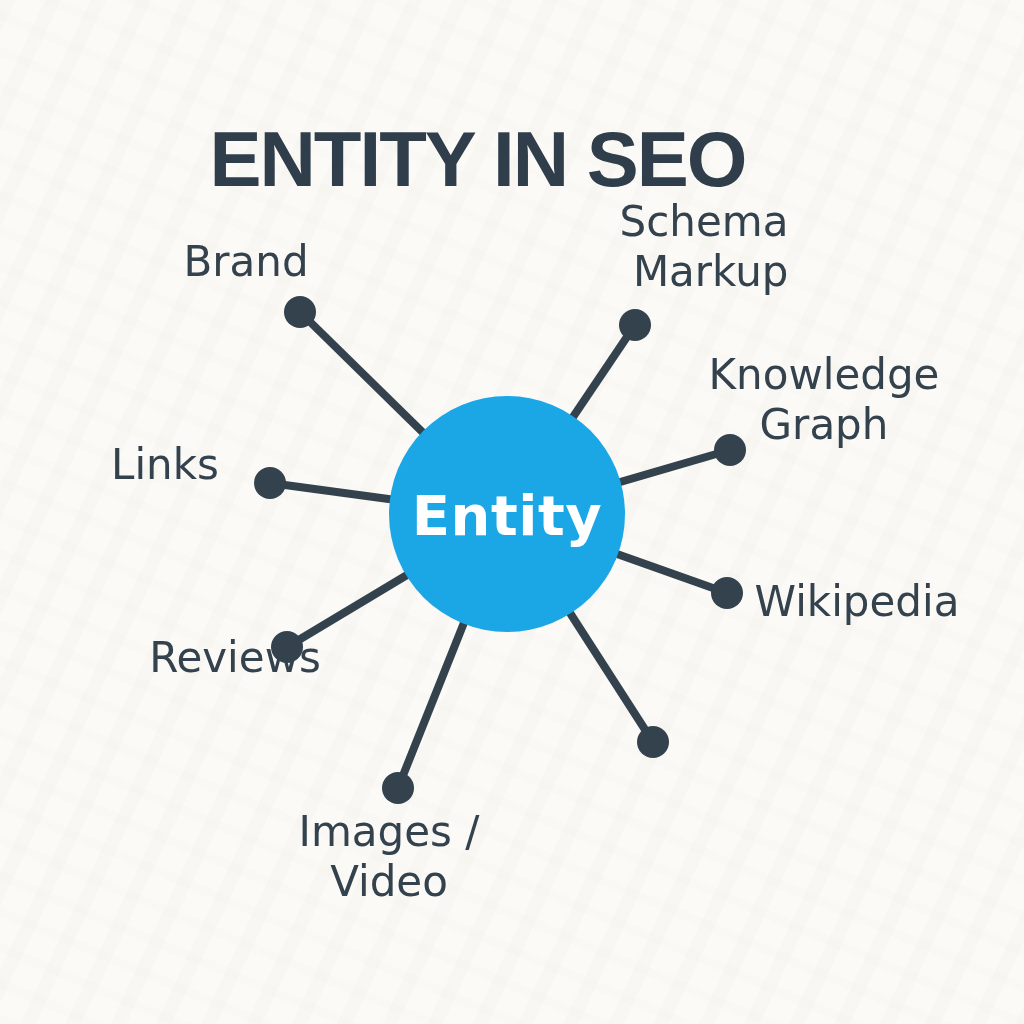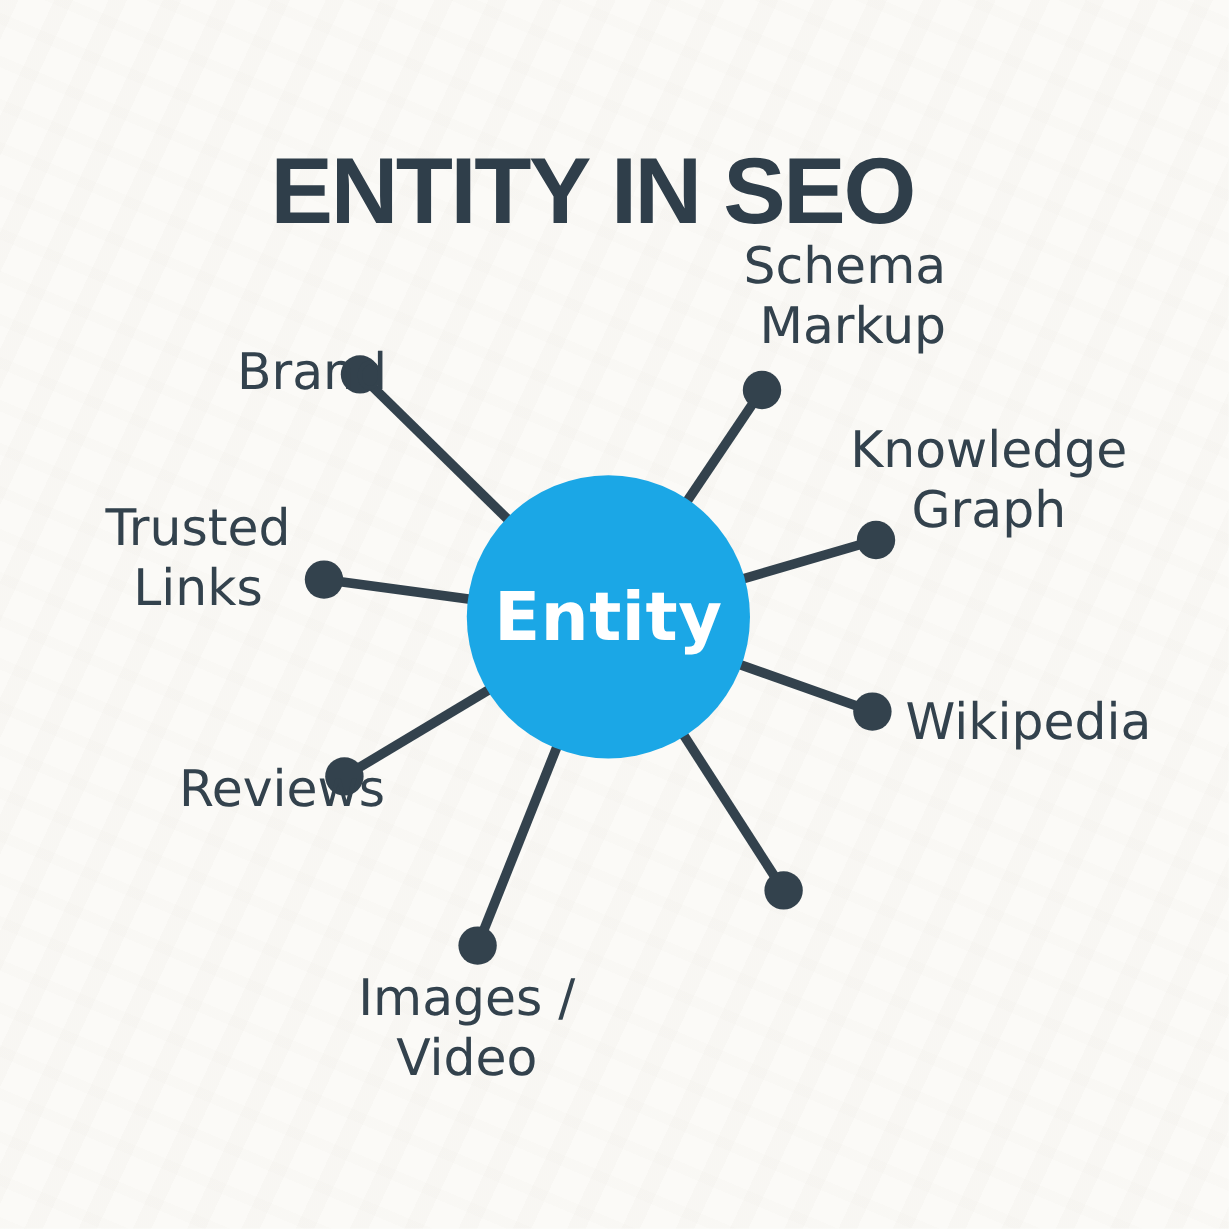--- a/index.html
+++ b/index.html
@@ -23,21 +23,21 @@
     content:"";
     position:absolute;inset:0;
     background:
       repeating-linear-gradient(115deg, rgba(235,232,226,0.18) 0 14px, rgba(255,255,255,0) 14px 41px),
       repeating-linear-gradient(23deg, rgba(238,236,230,0.14) 0 9px, rgba(255,255,255,0) 9px 33px);
     pointer-events:none;
   }
   svg.diagram{position:absolute;left:0;top:0;}
   .title{
     position:absolute;
-    left:16px;top:62px;width:955px;
+    left:0;top:62px;width:955px;
     text-align:center;
     font-family:"Liberation Sans", sans-serif;
     font-weight:700;
     font-size:78px;
     letter-spacing:-2px;
     color:var(--title-ink);
   }
   .node-label{
     position:absolute;
     transform:translate(-50%,-50%);
@@ -51,21 +51,21 @@
   .center-label{
     position:absolute;
     left:507px;top:515px;
     transform:translate(-50%,-50%);
     color:var(--center-text);
     font-size:56px;
     font-weight:600;
     letter-spacing:0.5px;
   }
   
-  .pos-brand{left:260px;top:262px;margin-top:48px;}
+  .pos-brand{left:246px;top:262px;}
   .pos-schema{left:704px;top:247px;text-align:right;}
   .pos-knowledge{left:824px;top:400px;}
   .pos-wikipedia{left:857px;top:602px;}
   .pos-social{left:757px;top:764px;}
   .pos-images{left:389px;top:857px;}
   .pos-reviews{left:189px;top:658px;margin-left:46px;}
   .pos-trusted{left:165px;top:465px;}
 </style>
 </head>
 <body>
@@ -125,17 +125,16 @@
   <div class="node-label pos-images">
     <span>Images /</span>
     <span>Video</span>
   </div>
 
   <div class="node-label pos-reviews">
     <span>Reviews</span>
   </div>
 
   <div class="node-label pos-trusted">
-    <span>Trusted</span>
     <span>Links</span>
   </div>
 
 </div>
 
 </body></html>

